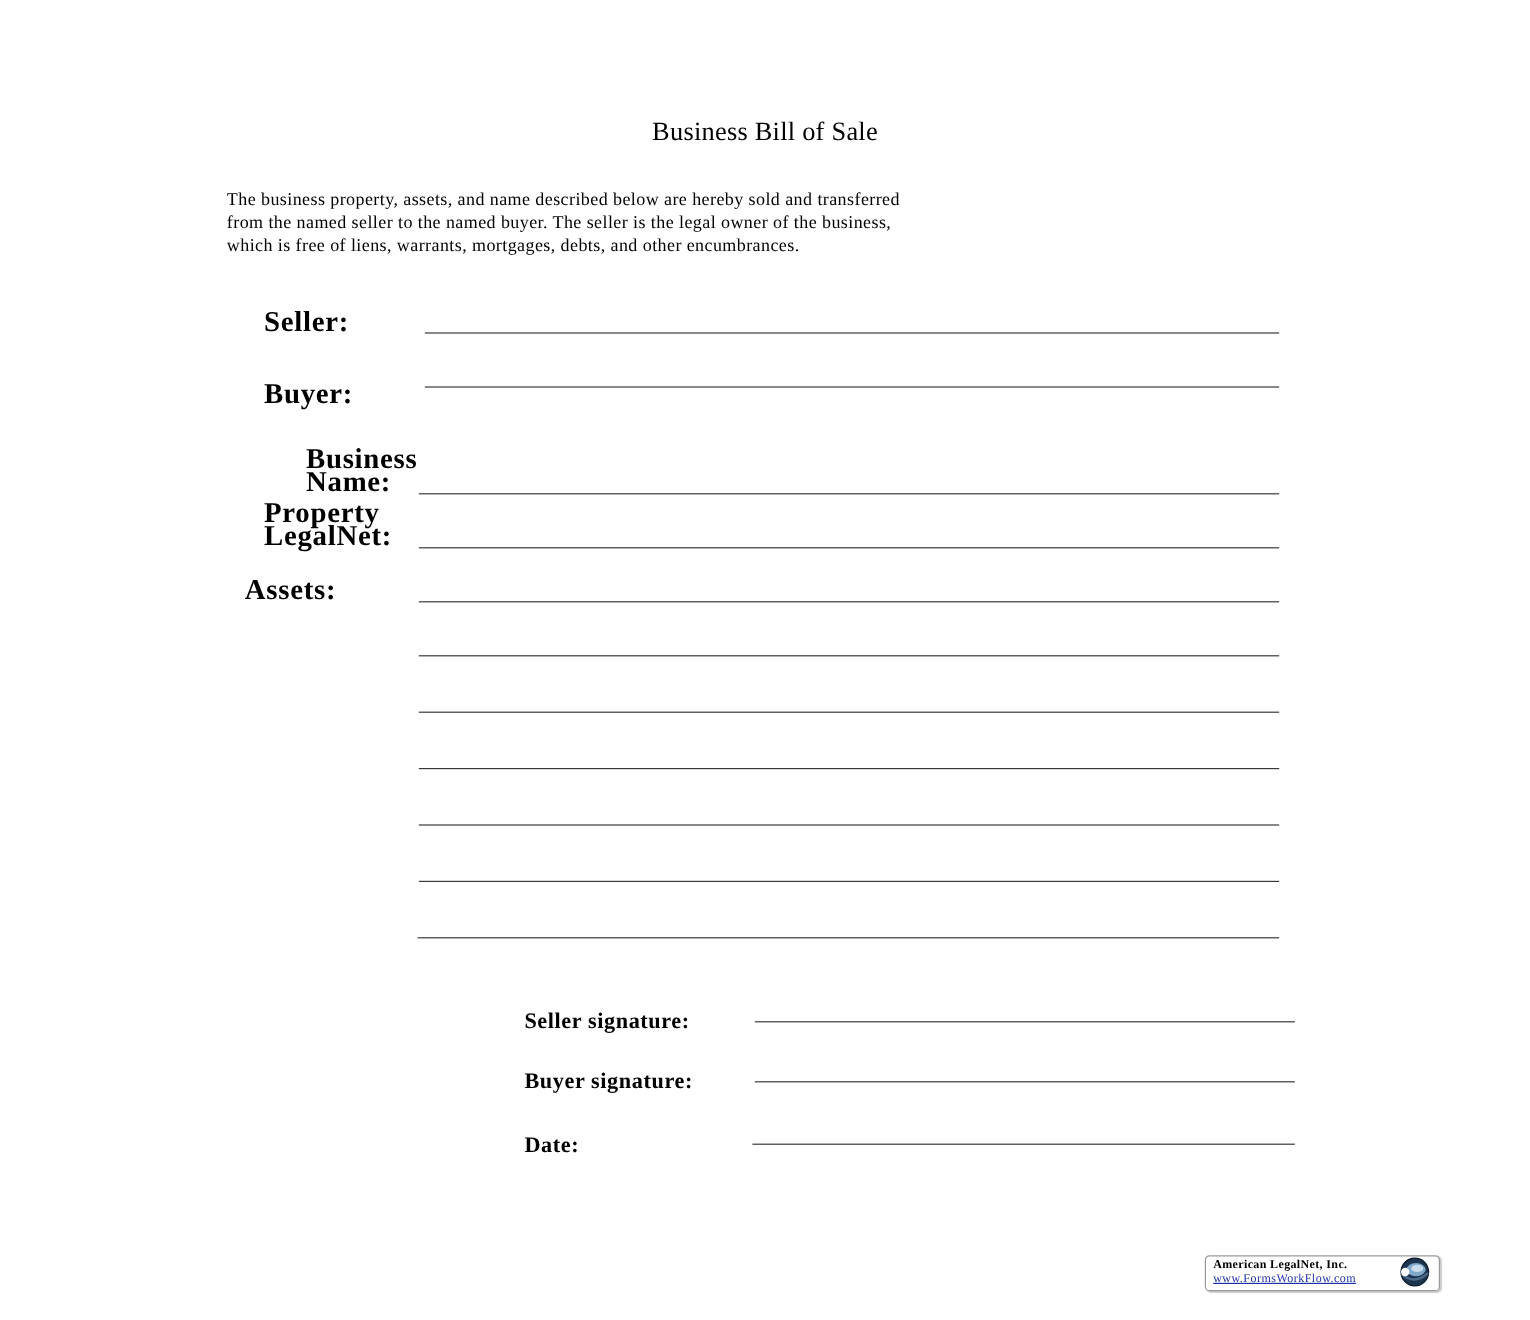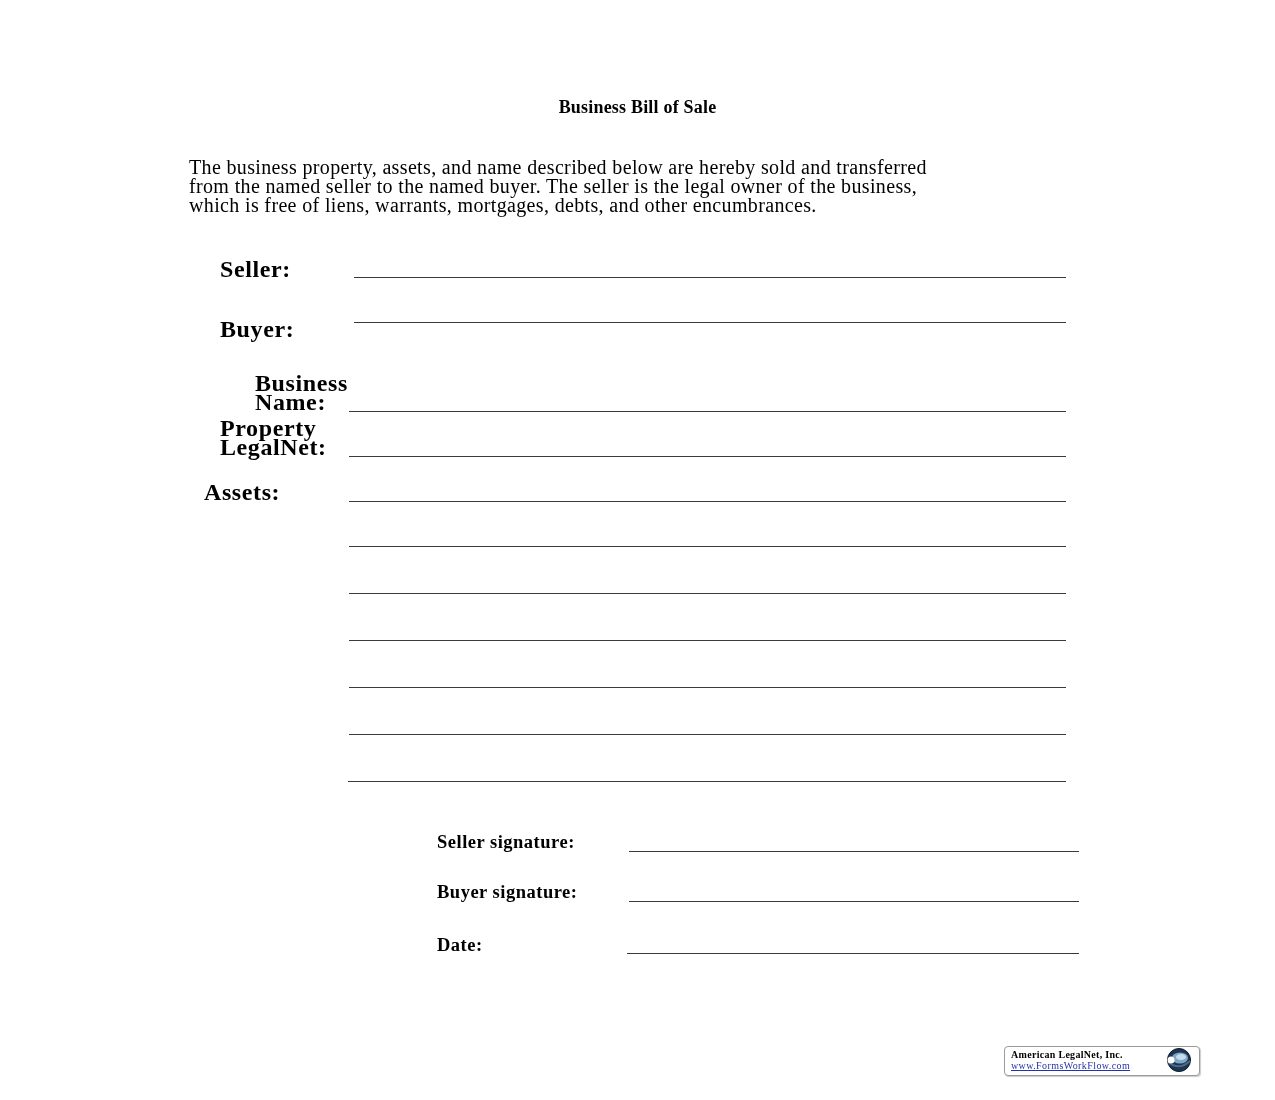--- a/index.html
+++ b/index.html
@@ -1,24 +1,24 @@
 <!DOCTYPE html>
 <html><head>
   <meta charset="utf-8">
   <style>
     html, body { margin: 0; padding: 0; background: #ffffff; }
     body { width: 1275px; height: 1100px; position: relative; overflow: hidden;
            font-family: "Liberation Serif", "DejaVu Serif", serif; color: #000; }
     .abs { position: absolute; }
-    .title { left: 0; width: 1275px; top: 97px; text-align: center; font-weight: bold; font-size: 18px; letter-spacing: 0.2px; }
-    .intro { left: 189px; top: 158px; width: 900px; font-size: 20px; line-height: 19px; letter-spacing: 0.35px; }
+    .title { left: 0; width: 1275px; top: 97px; text-align: center; font-weight: normal; font-size: 22px; letter-spacing: 0.2px; }
+    .intro { left: 189px; top: 158px; width: 900px; font-size: 15px; line-height: 19px; letter-spacing: 0.35px; }
     .intro div { white-space: nowrap; }
     .lbl { font-weight: bold; font-size: 24px; line-height: 19px; letter-spacing: 0.6px; }
     .line { height: 0; border-top: 1.3px solid #3a3a3a; }
-    .sig-lbl { font-weight: bold; font-size: 18.5px; letter-spacing: 0.5px; }
+    .sig-lbl { font-weight: bold; font-size: 18.5px; letter-spacing: 0.5px; margin-top: 10px; }
     .logo-box { left: 1004px; top: 1046px; width: 194px; height: 28px; border: 1px solid #9a9a9a; border-radius: 4px; background: #fff; box-shadow: 1px 1px 1px #ccc; }
     .logo-name { left: 1011px; top: 1049px; font-size: 10px; font-weight: bold; letter-spacing: 0.3px; }
     .logo-url { left: 1011px; top: 1060px; font-size: 10px; color: #2233aa; text-decoration: underline; letter-spacing: 0.4px; }
     .logo-globe { left: 1162px; top: 1047px; width: 34px; height: 26px; }
   </style>
 </head>
 <body>
 
 <div class="abs title">Business Bill of Sale</div>
 

